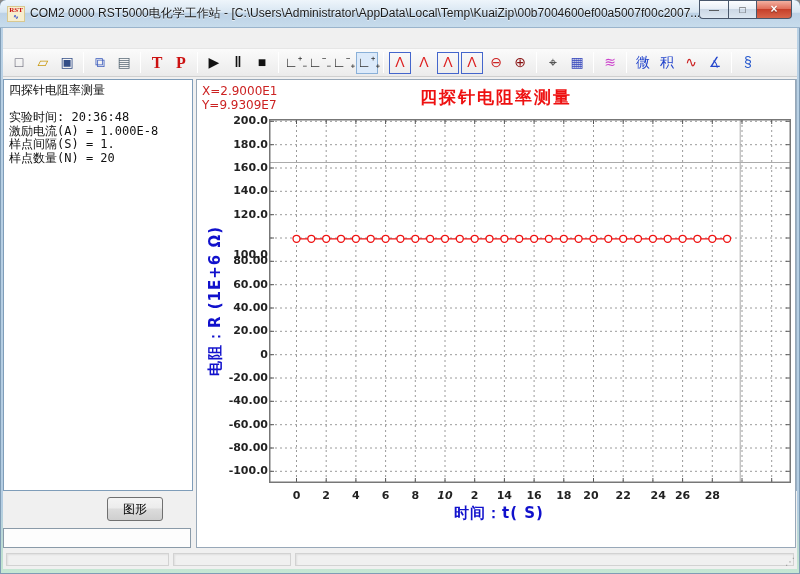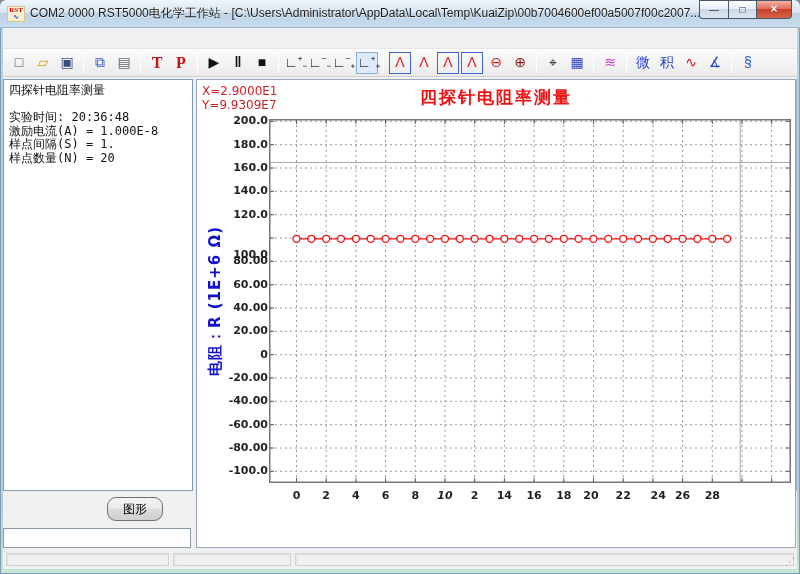--- a/index.html
+++ b/index.html
@@ -33,21 +33,21 @@
   .tool-sep { width:1px; height:21px; background:#c4c4c4; border-right:1px solid #fff; margin:0 4px; }
 
   
   .info-panel { position:absolute; left:0; top:51px; width:190px; height:412px; background:#fff; border:1px solid #7f9db9; font:12px/13.5px "DejaVu Sans Mono", monospace; color:#111; padding:4px 4px 0 5px; overflow:hidden; }
   .info-line { white-space:nowrap; }
   .scrollbar { position:absolute; right:0px; top:51px; width:17px; height:412px; background:#f2f2f2; border:1px solid #9ab0c4; border-left:1px solid #c8d4de; }
   .scroll-btn { position:absolute; left:1px; width:13px; height:15px; background:linear-gradient(#f6f6f6,#dfe6ec); border:1px solid #b4c3d0; border-radius:2px; color:#6b7b89; font-size:7px; text-align:center; line-height:14px; }
   .scroll-btn.up { top:1px; }
   .scroll-btn.down { bottom:1px; }
 
-  .graph-btn { position:absolute; left:104px; top:469px; width:56px; height:24px; font:12px "Liberation Sans", sans-serif; color:#000; background:linear-gradient(#f4f4f4,#ececec 45%,#dcdcdc 50%,#cfcfcf); border:1px solid #707070; border-radius:9px; }
+  .graph-btn { position:absolute; left:104px; top:469px; width:56px; height:24px; font:12px "Liberation Sans", sans-serif; color:#000; background:linear-gradient(#f4f4f4,#ececec 45%,#dcdcdc 50%,#cfcfcf); border:1px solid #707070; border-radius:3px; }
   .bottom-box { position:absolute; left:0px; top:500px; width:188px; height:20px; background:#fdfdfd; border:1px solid #8a9aa8; }
 
   
   .chart-panel { position:absolute; left:193px; top:51px; width:600px; height:469px; background:#fff; border:1px solid #98a8b8; }
   .cursor-top { position:absolute; left:5px; top:4px; font:12px/14px "DejaVu Sans", sans-serif; color:#cc2222; }
   .cursor-bottom { position:absolute; left:5px; top:418px; font:12px/14px "DejaVu Sans", sans-serif; color:#cc2222; }
   .chart-title { position:absolute; left:0; top:6px; width:100%; text-align:center; font:bold 17px "DejaVu Sans", sans-serif; color:#ee1111; letter-spacing:2px; }
   .plot-svg { position:absolute; left:72px; top:39px; }
   .grid { stroke:#9a9a9a; stroke-width:1; stroke-dasharray:2,3; }
   .tickmark { stroke:#555; stroke-width:1; }
@@ -313,20 +313,21 @@
           <div class="xtick" style="left: 264.681px;">2</div>
           <div class="xtick" style="left: 294.383px;">14</div>
           <div class="xtick" style="left: 324.084px;">16</div>
           <div class="xtick" style="left: 353.785px;">18</div>
           <div class="xtick" style="left: 381px;">20</div>
           <div class="xtick" style="left: 413.188px;">22</div>
           <div class="xtick" style="left: 442.889px; text-align: right;">24</div>
           <div class="xtick" style="left: 472.59px;">26</div>
           <div class="xtick" style="left: 502.292px;">28</div>
         </div>
+      <div class="x-title">时间：t( S)</div>
     </div>
 
     <div class="statusbar">
         <div class="status-section">&nbsp;</div>
         <div class="status-section">&nbsp;</div>
         <div class="status-section">&nbsp;</div>
       </div>
     <div class="resize-grip">⋰</div>
 
   </div>

